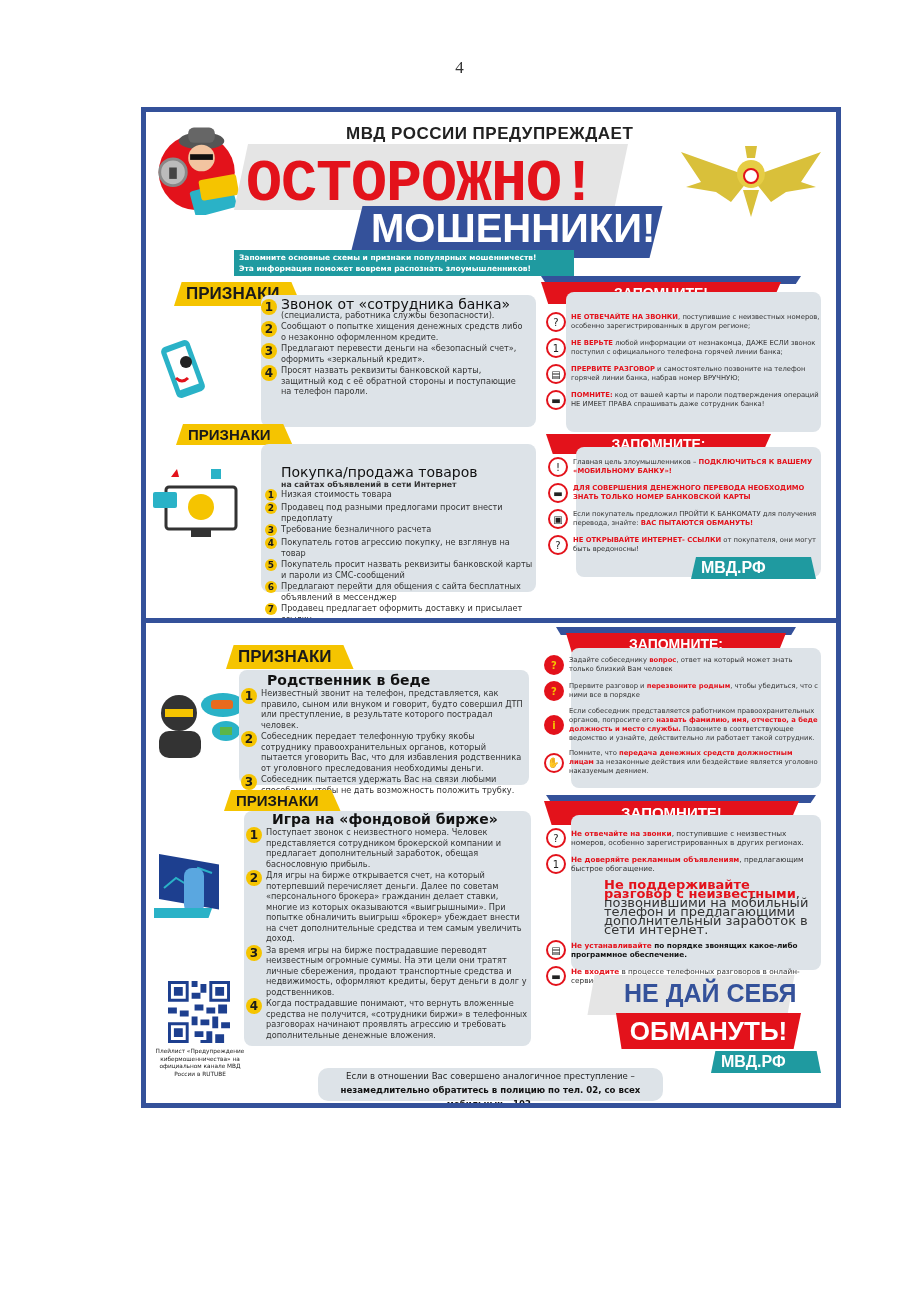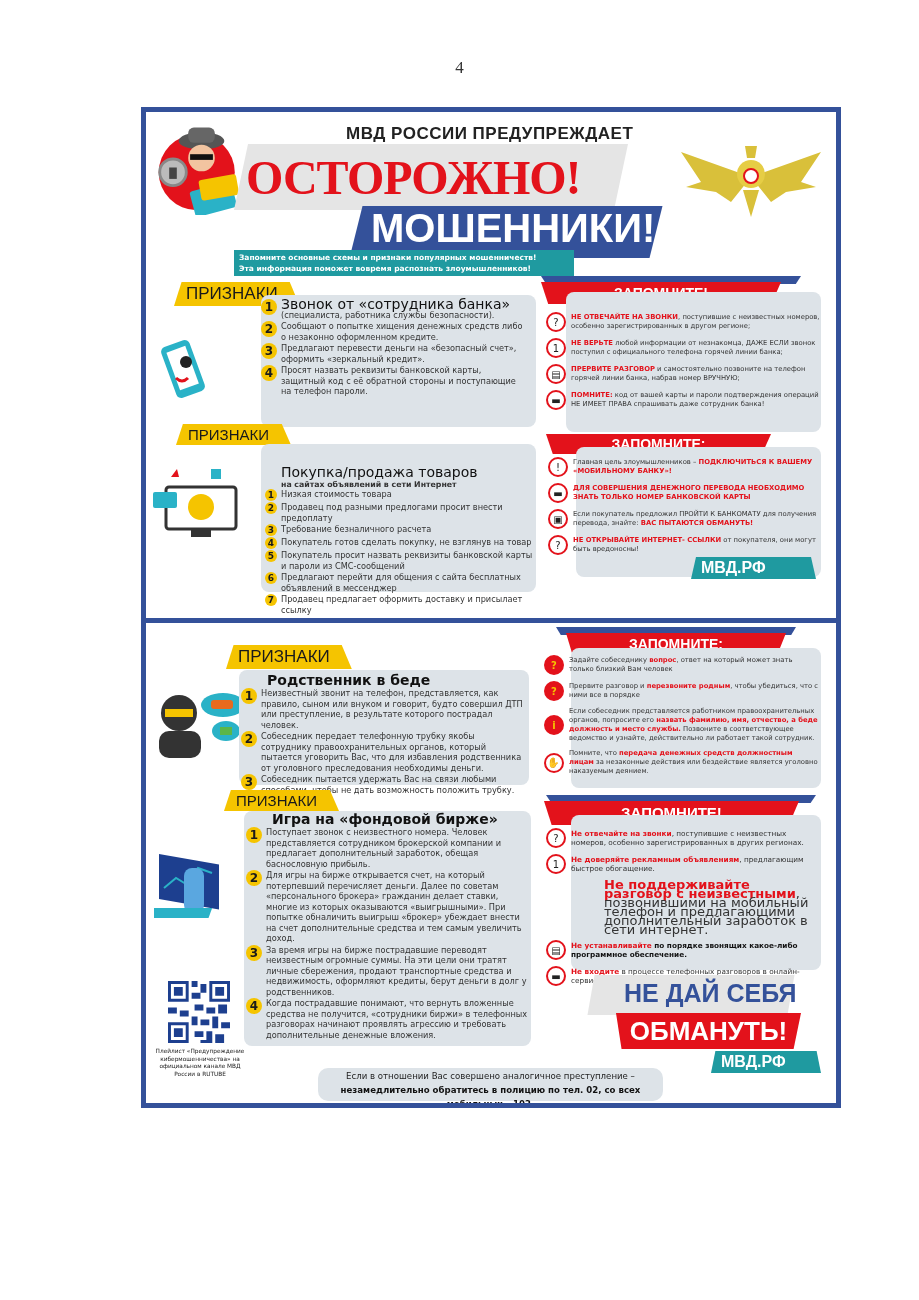--- a/index.html
+++ b/index.html
@@ -4,27 +4,27 @@
 <style>
   html,body{margin:0;padding:0;background:#fff;}
   body{width:919px;height:1300px;position:relative;overflow:hidden;font-family:"DejaVu Sans",sans-serif;color:#222;}
   .pnum{position:absolute;top:58px;left:0;width:919px;text-align:center;font-family:"Liberation Serif",serif;font-size:17px;color:#333;}
   .panel{position:absolute;left:141px;width:700px;border:5px solid #34519a;box-sizing:border-box;background:#fff;overflow:hidden;}
   #p1{top:107px;height:618px;}
   #p2{top:618px;height:490px;}
   .abs{position:absolute;}
   .head-title{left:200px;top:12px;font-family:"Liberation Sans",sans-serif;font-weight:bold;font-size:17px;letter-spacing:0.5px;color:#222;}
   .banner-grey{left:95px;top:32px;width:380px;height:66px;background:#e5e5e5;transform:skewX(-12deg);}
-  .big-red{left:100px;top:38px;font-family:Liberation Serif, serif;font-weight:bold;font-size:48px;color:#e3121b;letter-spacing:-1px;}
+  .big-red{left:100px;top:38px;font-family:Liberation Mono, monospace;font-weight:bold;font-size:60px;color:#e3121b;letter-spacing:-1px;}
   .banner-blue{left:210px;top:94px;width:300px;height:52px;background:#34519a;transform:skewX(-14deg);}
   .big-white{left:225px;top:94px;font-family:"Liberation Sans",sans-serif;font-weight:bold;font-size:40px;color:#fff;}
   .teal-note{left:88px;top:138px;width:330px;padding:2px 5px;background:#1f9aa0;color:#fff;font-size:7.5px;font-weight:bold;line-height:11px;}
   .emblem{width:70px;height:60px;}
   .spy{left:8px;top:8px;width:95px;height:95px;}
-  .tag{background:#f5c400;color:#1a1a1a;font-family:"Liberation Sans",sans-serif;font-weight:normal;font-size:17px;padding:2px 22px 2px 12px;clip-path:polygon(6% 0,92% 0,100% 100%,0 100%);}
+  .tag{background:#f5c400;color:#1a1a1a;font-family:"Liberation Sans",sans-serif;font-weight:bold;font-size:17px;padding:2px 22px 2px 12px;clip-path:polygon(6% 0,92% 0,100% 100%,0 100%);}
   .card{background:#dde3e8;border-radius:8px;}
   .sec-title{font-size:14px;color:#111;}
   .item{display:flex;align-items:flex-start;gap:4px;font-size:8.2px;line-height:10.5px;color:#333;margin-bottom:1px;}
   .num{flex:0 0 16px;height:16px;border-radius:50%;background:#f5c400;color:#1a1a1a;font-weight:bold;font-size:12px;text-align:center;line-height:16px;}
   .red-tag{background:#e3121b;color:#fff;font-family:"Liberation Sans",sans-serif;font-weight:bold;font-size:14px;text-align:center;clip-path:polygon(0 0,100% 0,96% 100%,3% 100%);}
   .blue-strip{background:#34519a;clip-path:polygon(0 0,100% 0,98% 100%,2% 100%);}
   .ritem{display:flex;gap:5px;align-items:center;font-size:6.8px;line-height:9px;color:#333;margin-bottom:6px;}
   .ricon{flex:0 0 20px;height:20px;border-radius:50%;border:2px solid #e3121b;box-sizing:border-box;display:flex;align-items:center;justify-content:center;font-size:10px;color:#222;background:#fff;}
   .ricon.full{background:#e3121b;color:#f5c400;border-color:#e3121b;font-weight:bold;}
   .red{color:#e3121b;font-weight:bold;}
@@ -139,21 +139,21 @@
       <div class="item">
           <span class="num" style="flex-basis:12px;height:12px;line-height:12px;font-size:9px;">2</span>
           <div>Продавец под разными предлогами просит внести предоплату</div>
         </div>
       <div class="item">
           <span class="num" style="flex-basis:12px;height:12px;line-height:12px;font-size:9px;">3</span>
           <div>Требование безналичного расчета</div>
         </div>
       <div class="item">
           <span class="num" style="flex-basis:12px;height:12px;line-height:12px;font-size:9px;">4</span>
-          <div>Покупатель готов сделать покупку, не взглянув на товар</div>
+          <div>Покупатель готов агрессию покупку, не взглянув на товар</div>
         </div>
       <div class="item">
           <span class="num" style="flex-basis:12px;height:12px;line-height:12px;font-size:9px;">5</span>
           <div>Покупатель просит назвать реквизиты банковской карты и пароли из СМС-сообщений</div>
         </div>
       <div class="item">
           <span class="num" style="flex-basis:12px;height:12px;line-height:12px;font-size:9px;">6</span>
           <div>Предлагают перейти для общения с сайта бесплатных объявлений в мессенджер</div>
         </div>
       <div class="item">

